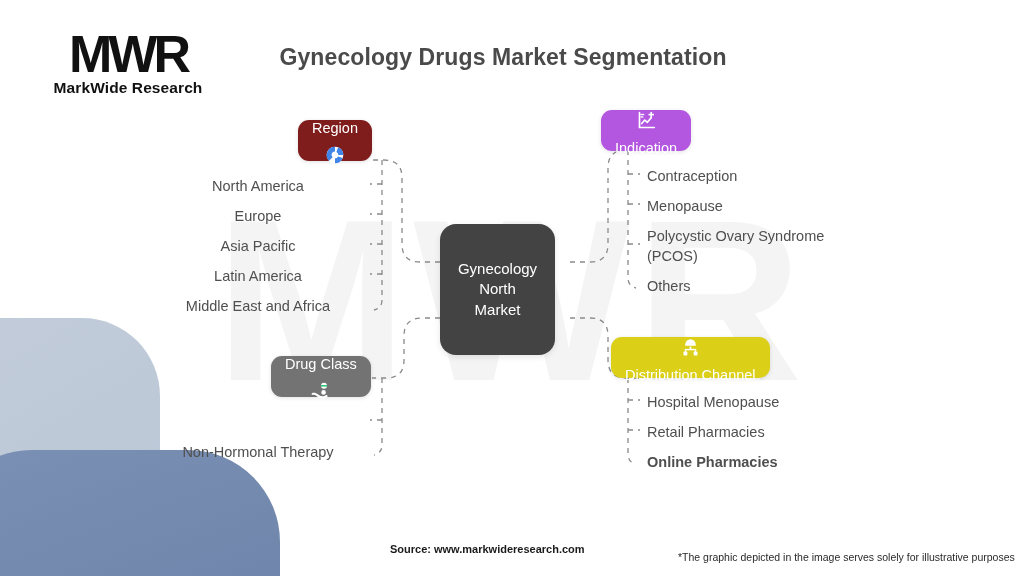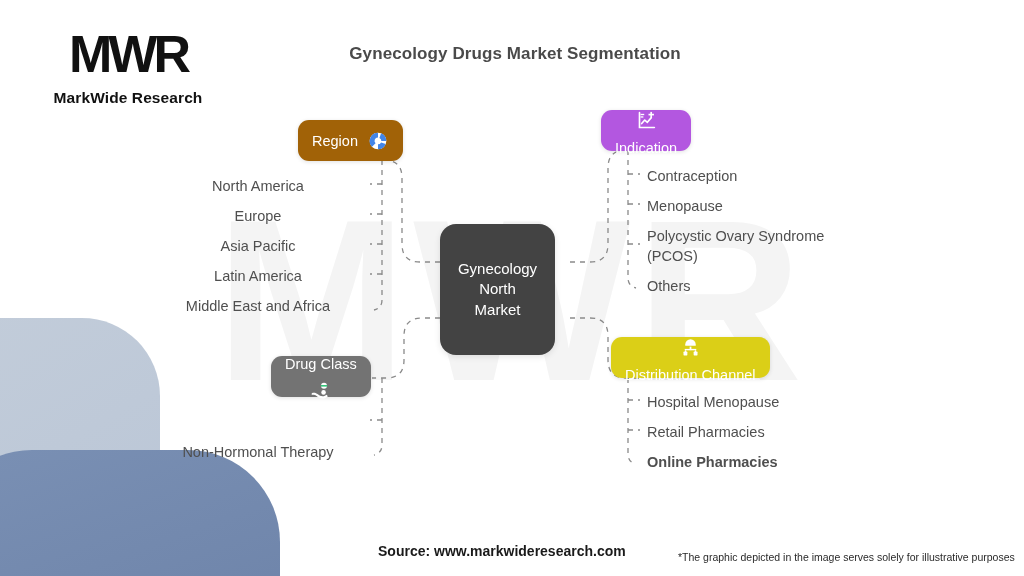--- a/index.html
+++ b/index.html
@@ -42,32 +42,32 @@
 
   
   .logo { position:absolute; left:28px; top:30px; width:200px; text-align:center; }
   .logo-mark {
     font-size:52px; font-weight:800; letter-spacing:-4px;
     color:#111; line-height:0.95;
     font-family:"Liberation Sans", sans-serif;
   }
   .logo-name {
     font-size:15.5px; font-weight:700; color:#111;
-    letter-spacing:0.1px; margin-top:10px;
+    letter-spacing:0.1px; margin-top:0;
   }
   .logo-tag {
     font-size:11px; font-weight:600; color:#111;
     letter-spacing:2.1px; margin-top:2px;
   }
 
   
   .title {
-    position:absolute; top:44px; left:13px; width:1004px;
+    position:absolute; top:44px; left:1px; width:1004px;
     text-align:center;
-    font-size:17px; font-weight:700; color:#4a4a4a;
+    font-size:23px; font-weight:700; color:#4a4a4a;
     letter-spacing:0.1px;
   }
 
   
   .diagram { position:absolute; inset:0; }
   .conn-svg { position:absolute; inset:0; width:1024px; height:576px; }
 
   
   .center-node {
     position:absolute;
@@ -88,40 +88,40 @@
     height:41px; padding:0 14px;
     border-radius:11px;
     color:#ffffff; font-size:14.5px;
     white-space:nowrap;
     box-shadow:0 1px 4px rgba(0,0,0,0.12);
     flex-direction:column;
   }
   .pill .pill-icon { display:inline-flex; align-items:center; justify-content:center; width:22px; height:22px; }
   .pill svg { display:block; }
 
-  .pill-region      { left:298px; top:120px; background:#a16207; flex-direction:row; }
+  .pill-region      { left:298px; top:120px; background:#7f1d1d; flex-direction:column; }
   .pill-drugclass   { left:271px; top:356px; background:#737373; }
   .pill-indication  { left:601px; top:110px; background:#b357e0; }
   .pill-distchannel { left:611px; top:337px; background:#dbcf17; }
 
   
   .leaf {
     position:absolute;
     font-size:14.5px;
     color:#4f4f4f;
     line-height:1.38;
     white-space:nowrap;
   }
   .leaf.right-align { text-align:center; }
   .leaf.wrap { white-space:normal; width:200px; }
 
   
   .source {
-    position:absolute; left:378px; top:543px;
-    font-size:14px; font-weight:700; color:#1a1a1a;
+    position:absolute; left:390px; top:543px;
+    font-size:11px; font-weight:700; color:#1a1a1a;
   }
   .disclaimer {
     position:absolute; left:678px; top:551px;
     font-size:10.5px; color:#2a2a2a;
   }
 </style>
 </head>
 <body>
 
 <div class="bg-deco">

